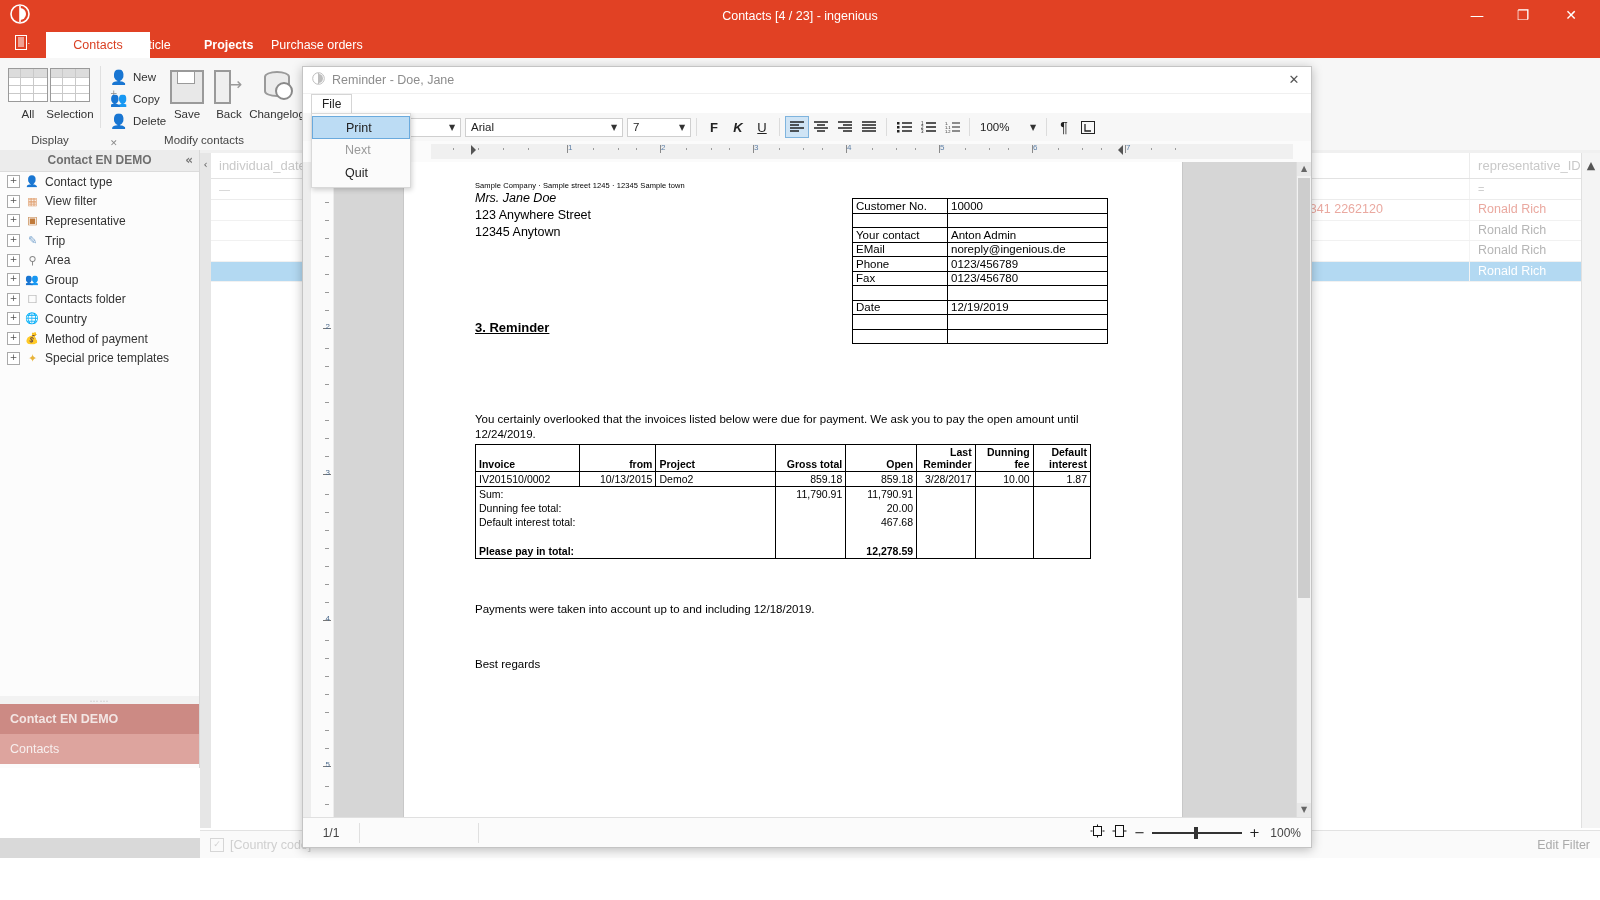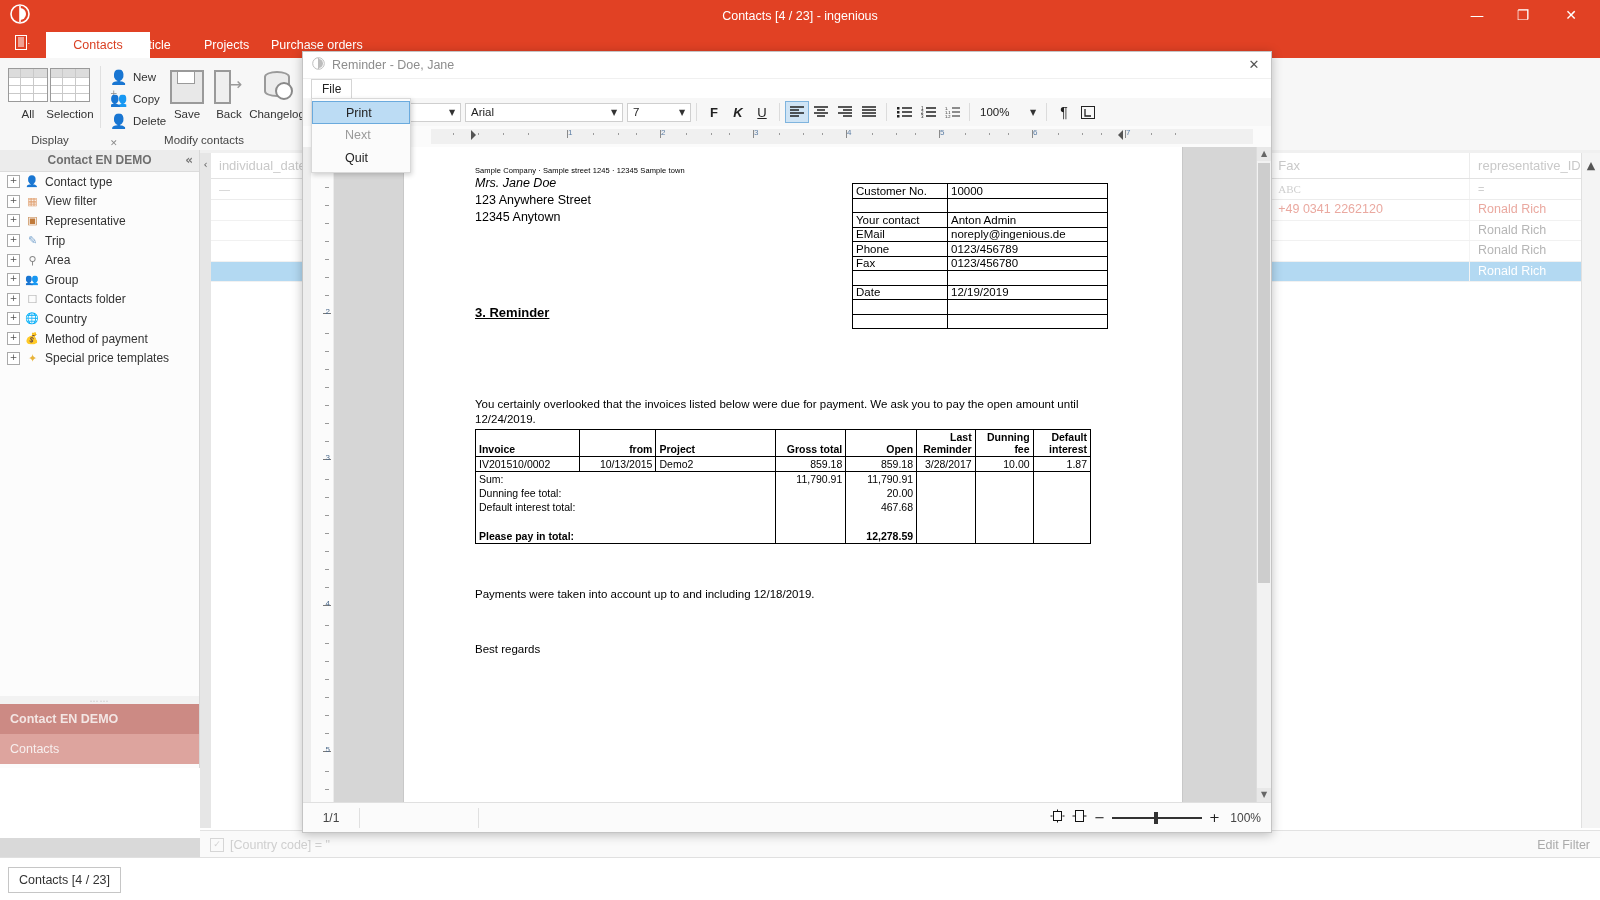--- a/index.html
+++ b/index.html
@@ -228,22 +228,22 @@
   .task-btn {
     position: absolute; left: 8px; top: 9px; height: 24px; line-height: 24px;
     padding: 0 10px; border: 1px solid #c6c6c6; background: #fff; font-size: 12.5px; color: #333;
   }
   .bottom-strip {
     position: absolute; left: 0; bottom: 42px; width: 200px; height: 20px; background: #d9d9d9;
   }
 
   
   .dlg {
-    position: absolute; left: 302px; top: 51px; width: 968px; height: 780px;
-    background: #ffffff; border: 1px solid #c4c4c4; box-shadow: 0 2px 10px rgba(0,0,0,.25);
+    position: absolute; left: 302px; top: 66px; width: 968px; height: 780px;
+    background: #ffffff; border: 1px solid #c4c4c4; box-shadow: 0 2px 10px rgba(0,0,0,.25); padding-left: 40px;
   }
   .dlg-title {
     position: absolute; left:0; top: 0; width: 100%; height: 27px;
     display: flex; align-items: center; gap: 7px; padding-left: 9px; box-sizing: border-box;
     background: #fff; border-bottom: 1px solid #f0f0f0;
   }
   .dlg-title-ico { color:#bdbdbd; font-size: 13px; }
   .dlg-title-txt { font-size: 12.5px; color: #8d8d8d; }
   .dlg-close {
     position: absolute; right: 4px; top: 2px; width: 26px; height: 22px;
@@ -406,21 +406,21 @@
   <div class="ribbon-tabs">
     <div class="appmenu-btn">
       <svg width="16" height="15" viewBox="0 0 16 15">
           <rect x="0.5" y="0.5" width="11" height="14" fill="none" stroke="#fff"></rect>
           <path d="M3 3h6M3 5h6M3 7h6M3 9h6M3 11h6" stroke="#fff" stroke-width="1"></path>
           <text x="12.5" y="11" fill="#fff" font-size="8">·</text>
         </svg>
     </div>
     <div class="rtab active" style="left:46px;width:76px;">Contacts</div>
     <div class="rtab" style="left:122px;text-align:right;">Article</div>
-    <div class="rtab" style="left:190px;">Projects</div>
+    <div class="rtab" style="left:190px;font-weight:bold;">Projects</div>
     <div class="rtab" style="left:257px;">Purchase orders</div>
 
     <div class="search-wrap">
       <span class="chev-up">▲</span>
       <span class="search-lbl">Search:</span>
       <input class="search-input" type="text" value="" style="">
     </div>
     <div class="icon-btn-red ic-apps">
       <svg width="17" height="17" viewBox="0 0 17 17">
           <rect x="1" y="5" width="5" height="11" fill="none" stroke="#fff"></rect>
@@ -581,23 +581,20 @@
       <span class="arrow">▲</span>
     </div>
   </div>
 
   <div class="filter-bar">
     <span class="filter-check">✓</span>
     <span class="filter-text">[Country code] = "</span>
     <span class="filter-edit">Edit Filter</span>
   </div>
 
-  <div class="taskbar">
-    <div class="task-btn">Contacts [4 / 23]</div>
-  </div>
 
   <div class="dlg">
 
     <div class="dlg-title">
       <span class="dlg-title-ico">
         <svg width="13" height="13" viewBox="0 0 13 13">
             <circle cx="6.5" cy="6.5" r="5.8" fill="none" stroke="#bdbdbd" stroke-width="1"></circle>
             <path d="M6.5 1V12" stroke="#bdbdbd"></path>
             <path d="M6.5 2 A4.5 4.5 0 0 1 6.5 11" fill="#bdbdbd"></path>
           </svg>

